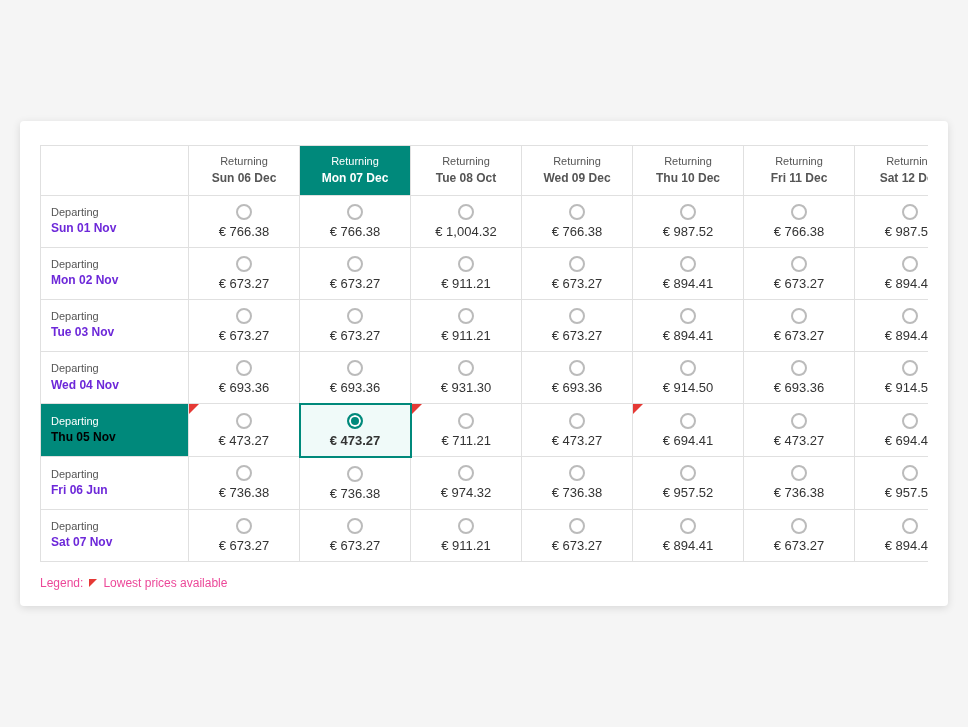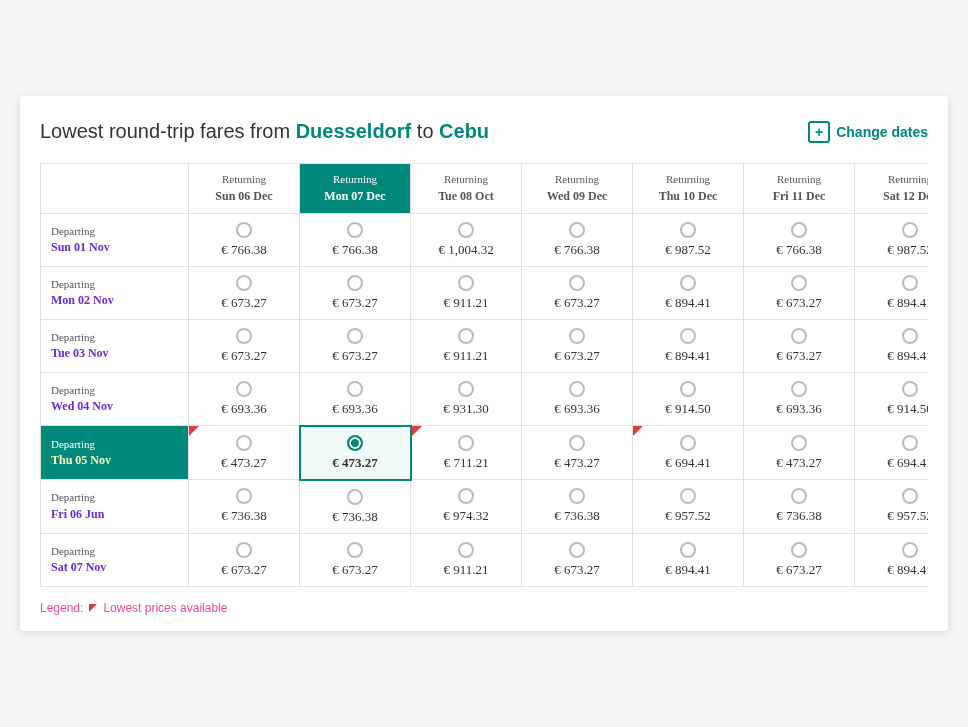--- a/index.html
+++ b/index.html
@@ -52,21 +52,20 @@
       border: 2px solid #00897b;
       border-radius: 3px;
       display: flex;
       align-items: center;
       justify-content: center;
       font-size: 14px;
       color: #00897b;
     }
     .table-wrap {
       overflow-x: auto;
-      font-family: Liberation Serif, serif;
     }
     table {
       width: 100%;
       border-collapse: collapse;
       table-layout: fixed;
     }
     col.row-header { width: 148px; }
     col.data-col { width: 111px; }
 
     th, td {
@@ -102,21 +101,21 @@
     td.row-header-cell .depart-day {
       font-weight: bold;
       font-size: 12px;
       color: #6d28d9;
     }
     td.row-header-cell.selected-row {
       background: #00897b;
       color: #fff;
     }
     td.row-header-cell.selected-row .depart-day {
-      color: #fef9c3;
+      color: #000000;
     }
     td.price-cell {
       padding: 8px 0;
       font-size: 13px;
       color: #333;
       position: relative;
     }
     td.price-cell .radio-wrap {
       display: flex;
       align-items: center;
@@ -171,32 +170,20 @@
       display: inline-block;
     }
     .price-value {
       font-size: 13px;
     }
   </style>
 </head>
 <body>
 
 <div class="card">
-  <div class="header">
-    <h1 class="title">
-      <span>Lowest round-trip fares from</span>
-      <span class="highlight">Duesseldorf</span>
-      <span>to</span>
-      <span class="highlight">Cebu</span>
-    </h1>
-    <button class="change-dates-btn">
-      <span class="cal-icon">+</span>
-      <span>Change dates</span>
-    </button>
-  </div>
 
   <div class="table-wrap">
     <table>
       <colgroup>
         <col class="row-header">
         <col class="data-col">
         <col class="data-col">
         <col class="data-col">
         <col class="data-col">
         <col class="data-col">

